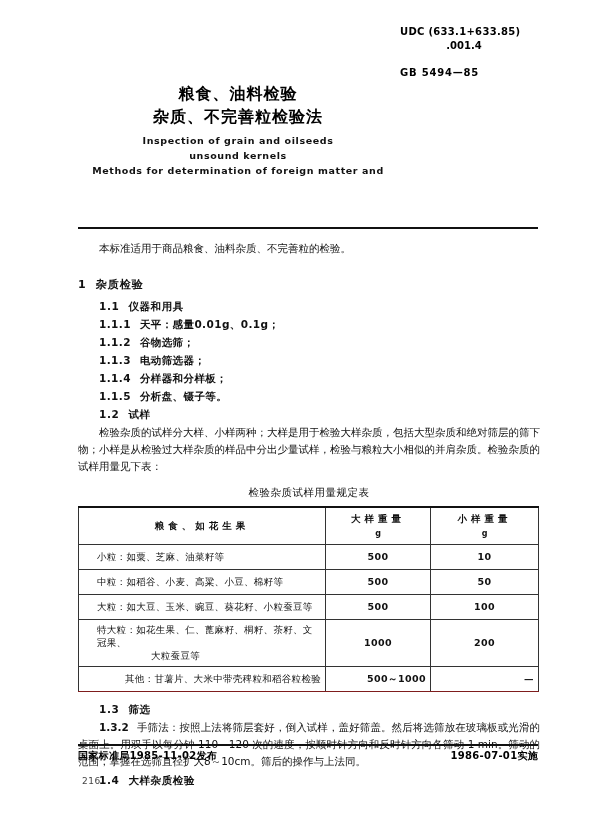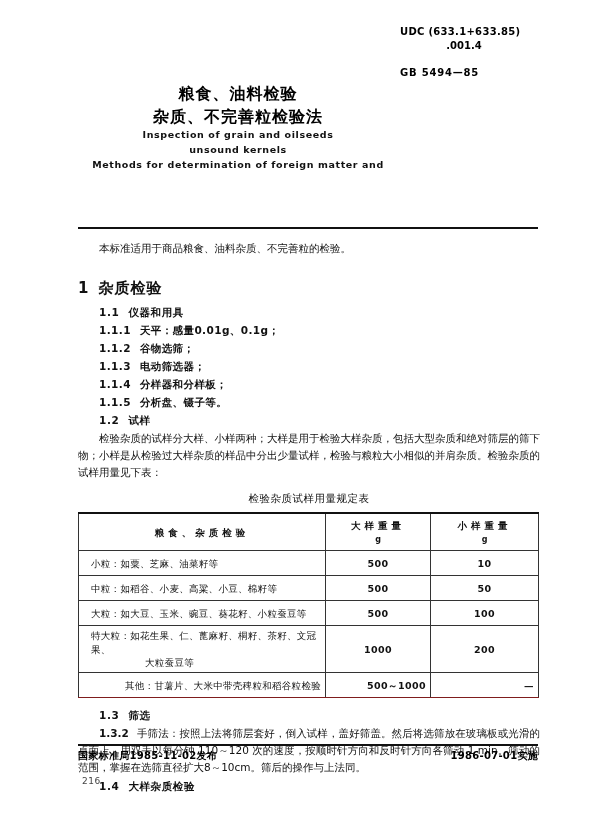--- a/index.html
+++ b/index.html
@@ -43,20 +43,21 @@
     margin-top: 14px;
   }
   .title-cn-1, .title-cn-2 {
     font-size: 16px;
     font-weight: bold;
     letter-spacing: 1px;
     line-height: 1.45;
     color: #000;
   }
   .title-en {
+    margin-top: 6px;
     font-size: 9.5px;
     font-weight: bold;
     line-height: 1.55;
     letter-spacing: 0.6px;
     color: #111;
     text-align: center;
   }
 
   .code-block {
     position: absolute;
@@ -105,21 +106,21 @@
   }
   .p {
     margin: 0 0 2px 0;
     text-align: justify;
     text-justify: inter-character;
   }
   .indent { text-indent: 21px; }
   .h1 {
     margin: 19px 0 4px 0;
     font-weight: bold;
-    font-size: 15px;
+    font-size: 11px;
     letter-spacing: 1px;
   }
   .h1 .num { margin-right: 9px; }
   .h2 {
     margin: 0 0 1px 0;
     padding-left: 21px;
     font-weight: bold;
     font-size: 10.5px;
     letter-spacing: 0.6px;
   }
@@ -169,21 +170,21 @@
     height: 30px;
     text-align: center;
     font-weight: bold;
   }
   table.spec tbody tr:last-child td {
     border-bottom: 1px solid #7f1d1d;
     text-align: right;
   }
   table.spec td.name {
     text-align: left;
-    padding-left: 12px;
+    padding-left: 18px;
     letter-spacing: 0.3px;
     line-height: 1.4;
     height: 18px;
   }
   table.spec td.num {
     text-align: center;
     font-weight: bold;
     letter-spacing: 0.4px;
   }
   .col-name { width: 247px; }
@@ -277,21 +278,21 @@
     <div class="table-caption">检验杂质试样用量规定表</div>
     <table class="spec">
       <colgroup>
         <col class="col-name">
           <col class="col-big">
           <col class="col-small">
       </colgroup>
       <thead>
         <tr>
           <th>
-            <span class="hdr-main">粮食、杂质检验</span>
+            <span class="hdr-main">粮食、如花生果</span>
           </th>
           <th>
             <span class="hdr-main">大样重量</span>
             <span class="hdr-unit">g</span>
           </th>
           <th>
             <span class="hdr-main">小样重量</span>
             <span class="hdr-unit">g</span>
           </th>
         </tr>

